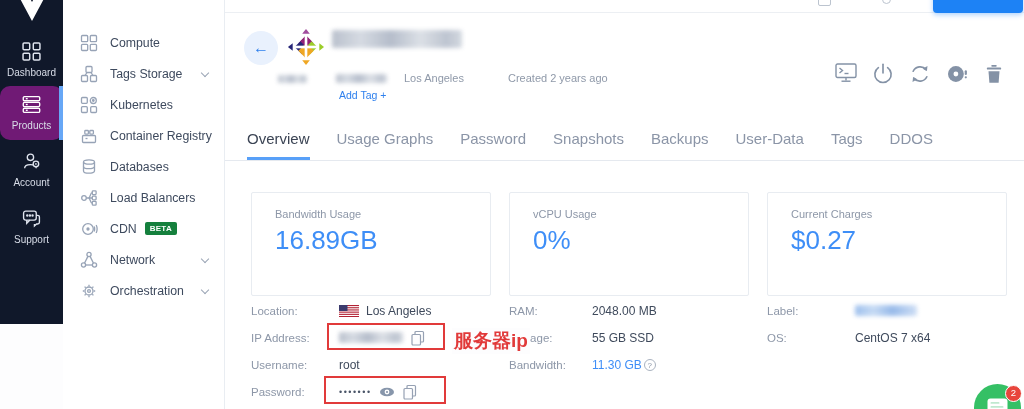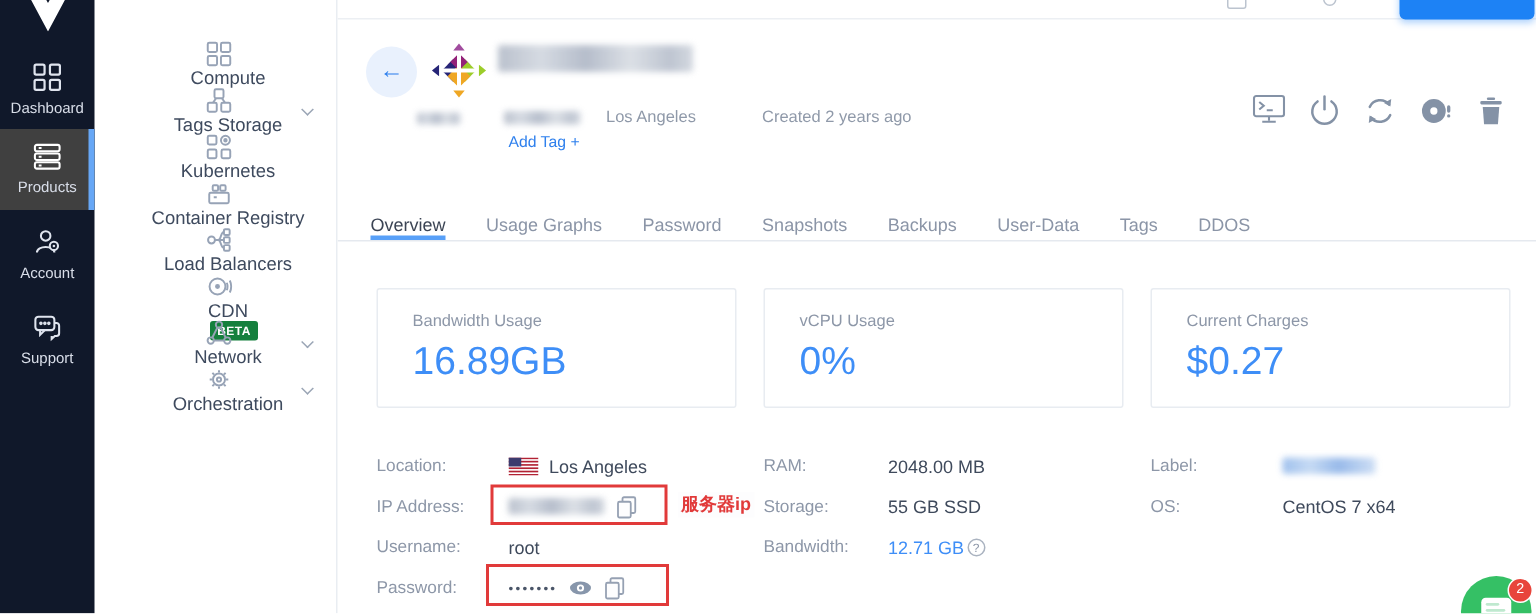--- a/index.html
+++ b/index.html
@@ -1,33 +1,33 @@
 <!DOCTYPE html>
 <html><head>
 <meta charset="utf-8">
 <style>
   * { margin:0; padding:0; box-sizing:border-box; }
   html,body { width:1024px; height:409px; overflow:hidden; background:#fff;
     font-family:"Liberation Sans", sans-serif; }
   #app { position:relative; width:1024px; height:409px; background:#fdfdfe; overflow:hidden; }
 
   
-  .rail { position:absolute; left:0; top:0; width:63px; height:409px; background:#10182a; z-index:10;text-align:center; }
+  .rail { position:absolute; left:0; top:0; width:63px; height:324px; background:#10182a; z-index:10;text-align:center; }
   .rail-logo { position:absolute; top:-7px; left:14px; width:36px; height:28px; }
   .rail-item { position:absolute; left:0; width:63px; display:flex; flex-direction:column; align-items:center;
     justify-content:center; color:#d8dde8; font-size:10px; cursor:pointer; }
   .rail-item svg { margin-bottom:6px; }
-  .rail-item.active { background:#404040; }
+  .rail-item.active { background:#701a75;border-radius:10px; }
   .rail-item.active::after { content:""; position:absolute; right:0; top:0; width:4px; height:100%; background:#67a7f6; }
 
   
   .sidenav { position:absolute; left:63px; top:0; width:162px; height:409px; background:#fff;
     border-right:1px solid #e9edf2; z-index:9; }
   .sn-item { position:relative; height:31px; display:flex; align-items:center; padding-left:17px;
-    font-size:12.3px; color:#3e4a5e; cursor:pointer;flex-direction:column; }
+    font-size:12.3px; color:#3e4a5e; cursor:pointer; }
   .sn-item .ic { width:18px; height:18px; margin-right:12px; color:#97a3b6; flex:0 0 18px; }
   .sn-badge { margin-left:8px; background:#15803d; color:#fff; font-size:8px; font-weight:bold;
     padding:2px 5px; border-radius:2px; letter-spacing:.3px; }
   .sn-chev { position:absolute; right:16px; top:12px; width:6px; height:6px;
     border-right:1.4px solid #9aa5b5; border-bottom:1.4px solid #9aa5b5; transform:rotate(45deg); }
 
   
   .main { position:absolute; left:225px; top:0; width:799px; height:409px; background:#fff; }
   .topbar { position:absolute; left:0; top:0; width:799px; height:13px; background:#fff; border-bottom:1px solid #eceff3; }
   .tb-frag1 { position:absolute; left:593px; top:-4px; width:13px; height:10px; border:1.2px solid #bcc4cf; border-radius:2px; }
@@ -46,26 +46,26 @@
   .meta-blur1 { position:absolute; left:53px; top:75px; width:29px; height:8px; }
   .meta-blur2 { position:absolute; left:111px; top:74px; width:51px; height:9px; }
   .meta-text { position:absolute; top:72px; font-size:11px; color:#8f99a9; }
   .add-tag { position:absolute; left:114px; top:89px; font-size:10.5px; color:#2f80ed; cursor:pointer; }
   .hdr-actions { position:absolute; right:18px; top:62px; display:flex; gap:13px; }
   .hdr-actions .act { width:24px; height:24px; color:#8492a6; background:none; border:none; cursor:pointer; padding:1px; }
 
   
   .tabs { position:absolute; left:0; top:131px; width:799px; height:30px; border-bottom:1px solid #e5e9ef;
     display:flex; align-items:flex-end; padding-left:22px; gap:27px; background:#fff; }
-  .tab { font-size:12px; color:#8b95a7; border-bottom:3px solid transparent; cursor:pointer; white-space:nowrap; }
+  .tab { font-size:15px; color:#8b95a7; padding-bottom:10px; border-bottom:3px solid transparent; cursor:pointer; white-space:nowrap; }
   .tab.active { color:#3b4454; border-bottom-color:#58a0f8; }
 
   
   .cards { position:absolute; left:26px; top:192px; display:flex; gap:18px; }
-  .card { width:240px; height:80px; background:#fff; border:1px solid #e8ecf1; border-radius:2px; padding:15px 23px; }
+  .card { width:240px; height:104px; background:#fff; border:1px solid #e8ecf1; border-radius:2px; padding:15px 23px; }
   .card-label { font-size:11px; color:#8d97a8; }
   .card-value { font-size:26px; color:#3e8ef7; margin-top:5px; font-weight:400; }
 
   
   .details { position:absolute; left:26px; top:297px; width:766px; height:112px; font-size:12px; }
   .col { position:absolute; top:0; }
   .col.c1 { left:0; width:250px; } .col.c2 { left:258px; width:250px; } .col.c3 { left:516px; width:250px; }
   .drow { height:27px; display:flex; align-items:center; }
   .dlabel { color:#8d97a8; font-size:11.5px; flex:0 0 88px; }
   .c2 .dlabel { flex-basis:83px; }
@@ -75,21 +75,21 @@
   .icon-btn { background:none; border:none; padding:0; cursor:pointer; color:#96a1b3; width:16px; height:16px; }
   .help-circle { display:inline-block; width:12px; height:12px; border:1px solid #aab3c0; border-radius:50%;
     color:#8a94a6; font-size:8px; line-height:11px; text-align:center; margin-left:2px; }
   .ip-blur { width:64px; height:11px; }
   .label-blur { width:62px; height:11px; }
 
   
   .ann-box { position:absolute; border:2px solid #e13a3a; z-index:4; }
   .ann-box.ip { left:76px; top:26px; width:118px; height:27px; }
   .ann-box.pw { left:73px; top:79px; width:122px; height:28px; }
-  .ann-text { position:absolute; z-index:5; color:#e13a3a; font-weight:bold; font-size:12px; background:#fdfdfe; padding:0 2px; }
+  .ann-text { position:absolute; z-index:5; color:#e13a3a; font-weight:bold; font-size:19px; background:#fdfdfe; padding:0 2px; }
   .ann-text.ip { left:201px; top:31px; }
   .ann-text.pw { left:201px; top:84px; }
 
   
   .chat { position:absolute; left:974px; top:384px; width:47px; height:47px; border-radius:50%;
     background:#35c065; z-index:20; border:none; cursor:pointer; }
   .chat svg { position:absolute; left:13px; top:14px; }
   .chat-badge { position:absolute; left:1005px; top:385px; width:17px; height:17px; border-radius:50%;
     background:#e8453c; border:1.5px solid #fff; color:#fff; font-size:9.5px; line-height:14px; text-align:center; z-index:21; }
 </style>
@@ -177,20 +177,28 @@
       <span>Kubernetes</span>
     </div>
     <div class="sn-item">
       <svg class="ic" viewBox="0 0 18 18" fill="none" stroke="currentColor" stroke-width="1.3">
         <rect x="2.5" y="8.5" width="13" height="7" rx="1"></rect>
         <rect x="4.8" y="3.5" width="3.6" height="3.6" rx="0.8"></rect>
           <rect x="9.8" y="3.5" width="3.6" height="3.6" rx="0.8"></rect>
         <line x1="5.5" y1="11.5" x2="7.5" y2="11.5"></line>
       </svg>
       <span>Container Registry</span>
+    </div>
+    <div class="sn-item">
+      <svg class="ic" viewBox="0 0 18 18" fill="none" stroke="currentColor" stroke-width="1.3">
+        <ellipse cx="9" cy="4" rx="5.5" ry="2.2"></ellipse>
+        <path d="M3.5 4 V13 A5.5 2.2 0 0 0 14.5 13 V4"></path>
+        <path d="M3.5 8.5 A5.5 2.2 0 0 0 14.5 8.5"></path>
+      </svg>
+      <span>Databases</span>
     </div>
     <div class="sn-item">
       <svg class="ic" viewBox="0 0 18 18" fill="none" stroke="currentColor" stroke-width="1.3">
         <circle cx="4" cy="9" r="2.3"></circle>
         <rect x="12.3" y="1.8" width="3.8" height="3.8" rx="0.8"></rect>
           <rect x="12.3" y="7.1" width="3.8" height="3.8" rx="0.8"></rect>
           <rect x="12.3" y="12.4" width="3.8" height="3.8" rx="0.8"></rect>
         <path d="M6.3 9 H12.3 M8.5 9 C10.5 9 10 3.7 12.3 3.7 M8.5 9 C10.5 9 10 14.3 12.3 14.3"></path>
       </svg>
       <span>Load Balancers</span>
@@ -388,21 +396,21 @@
       <div class="drow">
         <span class="dlabel">RAM:</span>
         <span class="dvalue">2048.00 MB</span>
       </div>
       <div class="drow">
         <span class="dlabel">Storage:</span>
         <span class="dvalue">55 GB SSD</span>
       </div>
       <div class="drow">
         <span class="dlabel">Bandwidth:</span>
-        <span class="dvalue link">12.71 GB</span>
+        <span class="dvalue link">11.30 GB</span>
         <span class="help-circle">?</span>
       </div>
     </div>
 
     <div class="col c3">
       <div class="drow">
         <span class="dlabel">Label:</span>
         <span class="blur blue label-blur"></span>
       </div>
       <div class="drow">

